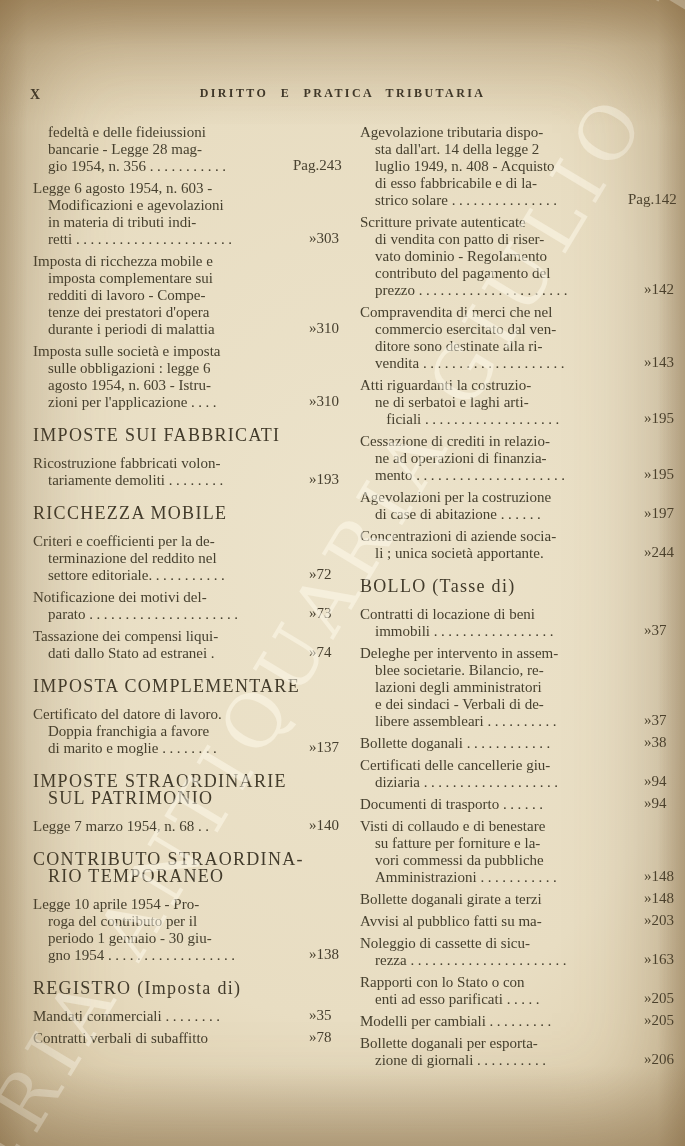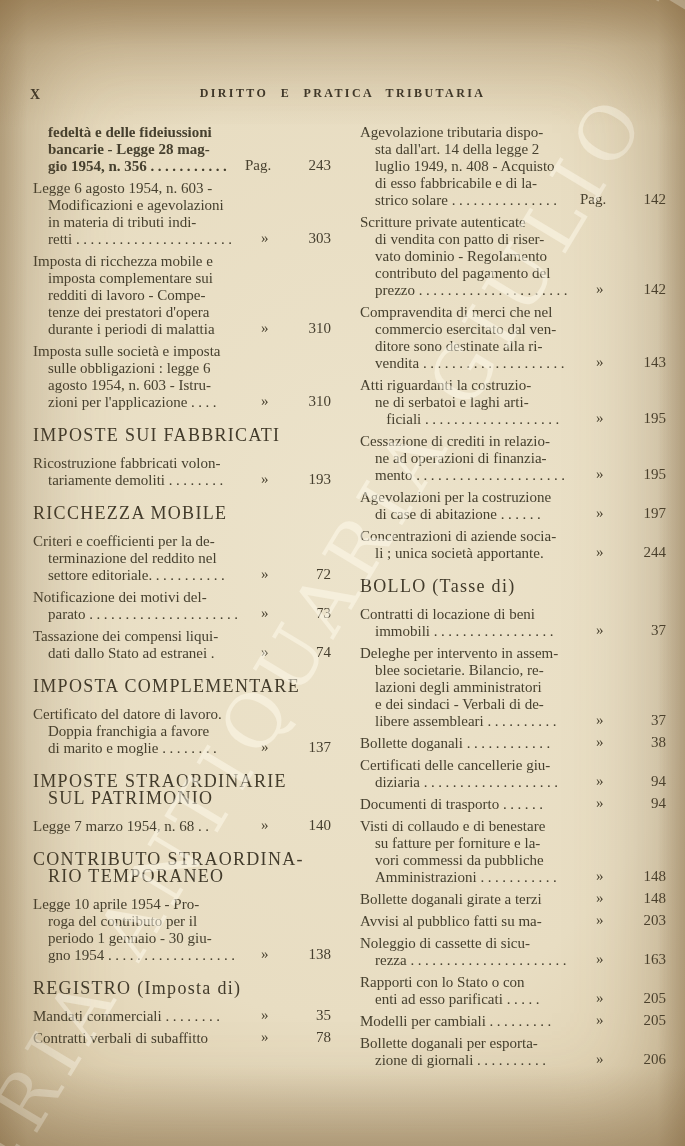--- a/index.html
+++ b/index.html
@@ -19,31 +19,31 @@
   }
   .header { position:absolute; top:86px; left:0; right:0; height:20px; z-index:1; }
   .roman { position:absolute; left:30px; top:1px; font-size:14px; font-weight:bold; letter-spacing:1px; color:#3f382a; }
   .title  { text-align:center; font-size:12px; font-weight:bold; letter-spacing:2.4px; word-spacing:7px; color:#3f382a; }
   .columns { position:absolute; top:124px; left:33px; z-index:1; display:flex; font-size:15px; line-height:17px; }
   .col-a { width:300px; margin-right:27px; }
   .col-b { width:308px; }
   .entry { position:relative; margin-bottom:5px; }
   .entry .line { padding-left:15px; white-space:pre-wrap; }
   .entry .line:first-child { padding-left:0; }
-  .entry.cont .line { padding-left:15px;font-weight:bold; }
+  .entry.cont .line { padding-left:15px; }
   .heading { margin:16px 0 11px 0; font-size:18px; font-weight:normal; letter-spacing:1.3px; color:#423b2b; }
   .heading .line { padding-left:15px; white-space:pre-wrap; }
   .heading .line:first-child { padding-left:0; }
   .leader { letter-spacing:3.5px; }
   .ref {
     position:absolute; right:2px; bottom:1px; width:70px;
     display:flex; justify-content:space-between; background:transparent;
   }
   .ref.pag { width:86px; }
-  .ref .sym { color:#4a4331; }
+  .ref .sym { color:#4a4331;margin-left:48px; }
   .ref .num { color:#453e2e; }
   .watermark {
     position:absolute; left:50%; top:50%; z-index:2; pointer-events:none;
     transform:translate(-50%,-50%) rotate(-59deg);
     display:flex; align-items:center; gap:95px; white-space:nowrap;
     font-family:"DejaVu Serif","Liberation Serif",serif;
     font-size:74px; letter-spacing:10px; color:rgba(255,252,238,0.5);
   }
 </style>
 </head>

